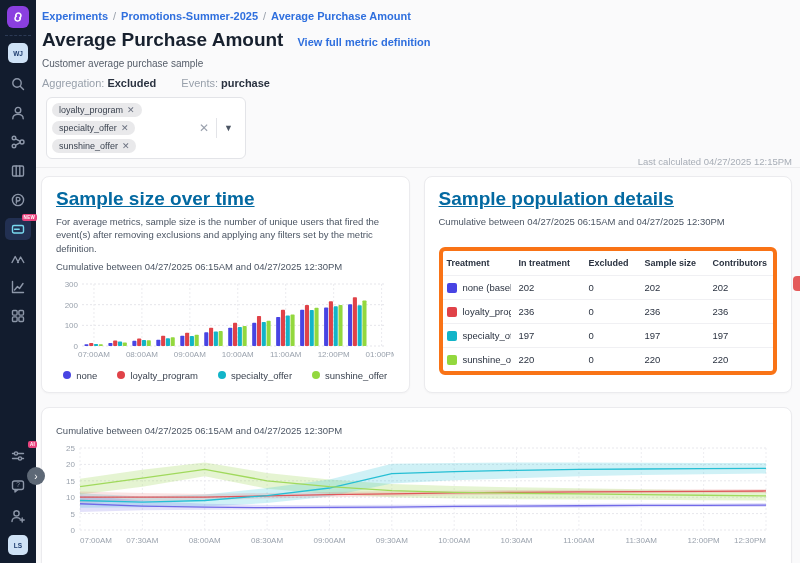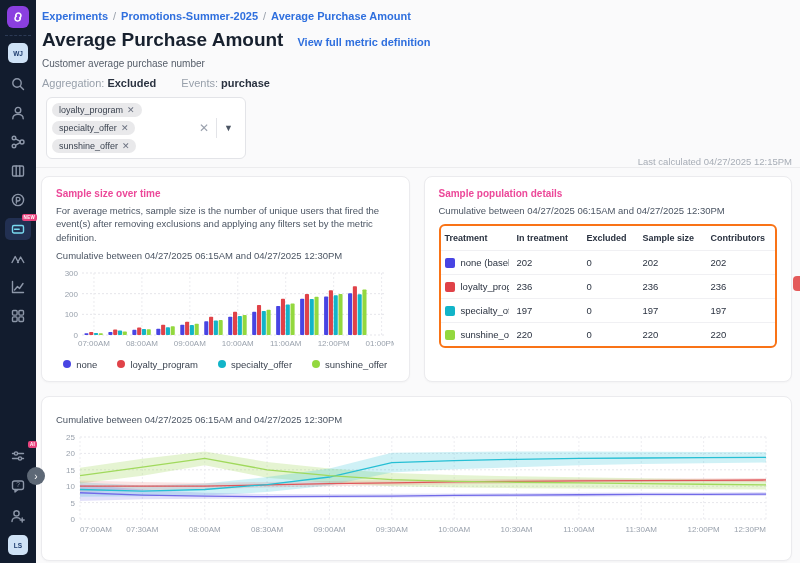--- a/index.html
+++ b/index.html
@@ -52,34 +52,34 @@
   .chip .x { color:#6b7280; font-size:9px; }
   .cmp-clear { color:#9aa1ad; font-size:12px; padding:0 7px; cursor:pointer; }
   .cmp-div { width:1px; height:20px; background:#e3e4e8; }
   .cmp-chevron { color:#4b5563; font-size:9px; padding:0 7px; cursor:pointer; }
   .last-calc { position:absolute; right:8px; bottom:0; font-size:9.5px; color:#a7adb6; }
 
   .content { padding:8px 8px 0 5px; }
   .card { background:#fff; border:1px solid #ebebee; border-radius:8px; padding:11px 14px;
     box-shadow:0 1px 2px rgba(16,24,40,.03); }
   .row1 { display:grid; grid-template-columns:1fr 1fr; gap:14px; }
-  .card-title { font-size:10px; font-weight:bold; color:#ec4899; }
+  .card-title { font-size:19px; font-weight:bold; color:#0369a1;text-decoration:underline; }
   .card-desc { font-size:9.5px; color:#4b5563; line-height:1.4; margin-top:5px; }
   .card-range { font-size:9.5px; color:#4b5563; margin-top:6px; }
   .mt14 { margin-top:14px; }
 
   .chart-host { margin-top:6px; }
   text.ax { font-size:8px; fill:#9aa2ad; font-family:"Liberation Sans",sans-serif; }
   .legend { display:flex; justify-content:center; gap:20px; margin-top:2px; }
   .legend-item { display:flex; align-items:center; gap:5px; font-size:9.5px; color:#3b4350; }
   .legend-dot { width:8px; height:8px; border-radius:50%; }
 
   
-  .pop-table { width:100%; border:2px solid #f97316; border-radius:6px; border-spacing:0;
-    margin-top:8px; table-layout:fixed; }
+  .pop-table { width:100%; border:4px solid #f97316; border-radius:6px; border-spacing:0;
+    margin-top:20px; table-layout:fixed; }
   .pop-table th { font-size:9px; font-weight:bold; color:#2a3240; text-align:left;
     padding:7px 4px; }
   .pop-table td { font-size:9.5px; color:#2a3240; padding:6px 4px; border-top:1px solid #f0f0f3; }
   .c-name { display:flex; align-items:center; gap:6px; overflow:hidden; white-space:nowrap; }
   .swatch { width:10px; height:10px; border-radius:2px; flex:none; }
 
   .feedback-tab { position:fixed; right:0; top:276px; width:7px; height:15px; background:#e45b5b;
     border-radius:4px 0 0 4px; cursor:pointer; z-index:12; }
 </style>
 </head>
@@ -195,21 +195,21 @@
       <span data-interactable="true">Experiments</span>
       <span class="sep" data-interactable="false">/</span>
       <span data-interactable="true">Promotions-Summer-2025</span>
       <span class="sep" data-interactable="false">/</span>
       <span data-interactable="true">Average Purchase Amount</span>
     </div>
     <div class="title-row">
       <div class="page-title" data-interactable="false">Average Purchase Amount</div>
       <div class="metric-link" data-interactable="true">View full metric definition</div>
     </div>
-    <div class="subtitle" data-interactable="false">Customer average purchase number</div>
+    <div class="subtitle" data-interactable="false">Customer average purchase sample</div>
     <div class="meta-row" data-interactable="false">
       <span data-interactable="false">Aggregation:</span><b data-interactable="false">Excluded</b>
       <span class="ev" data-interactable="false">Events:</span><span class="evv" data-interactable="false">purchase</span>
     </div>
     <div class="cmp-row" data-interactable="false">
       <div class="cmp-box" data-interactable="true">
         <div class="chip-wrap" data-interactable="false">
           <span class="chip" data-interactable="true">
               <span>loyalty_program</span>
               <span class="x" data-interactable="true">✕</span>

